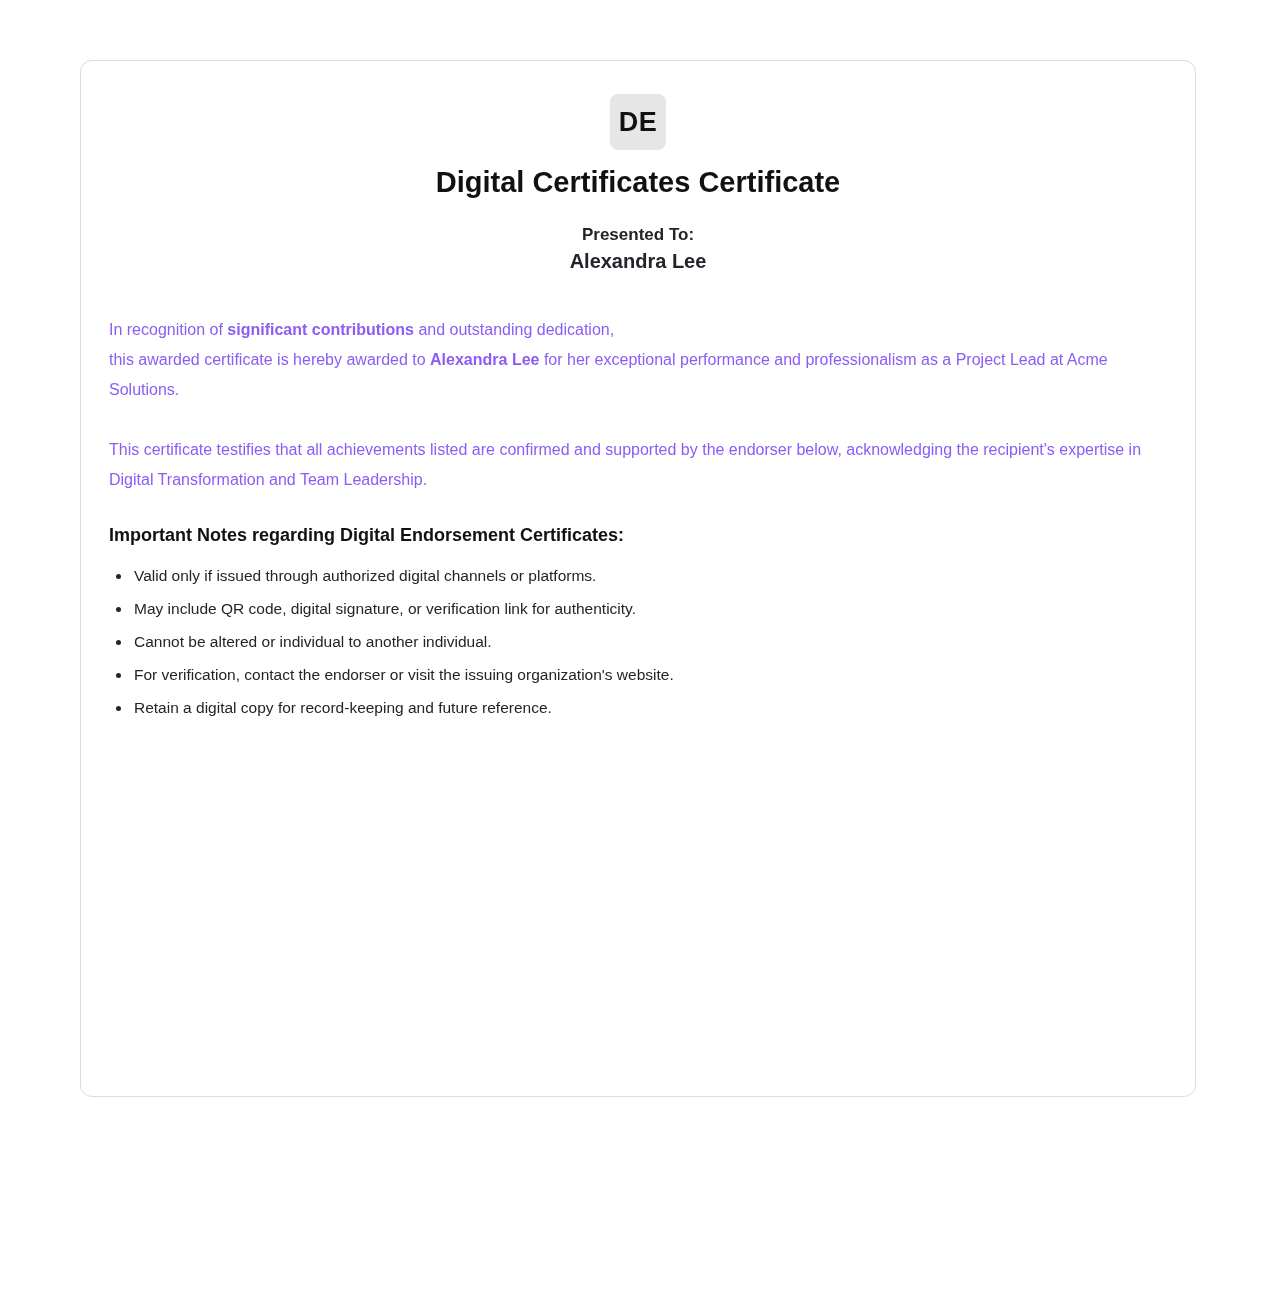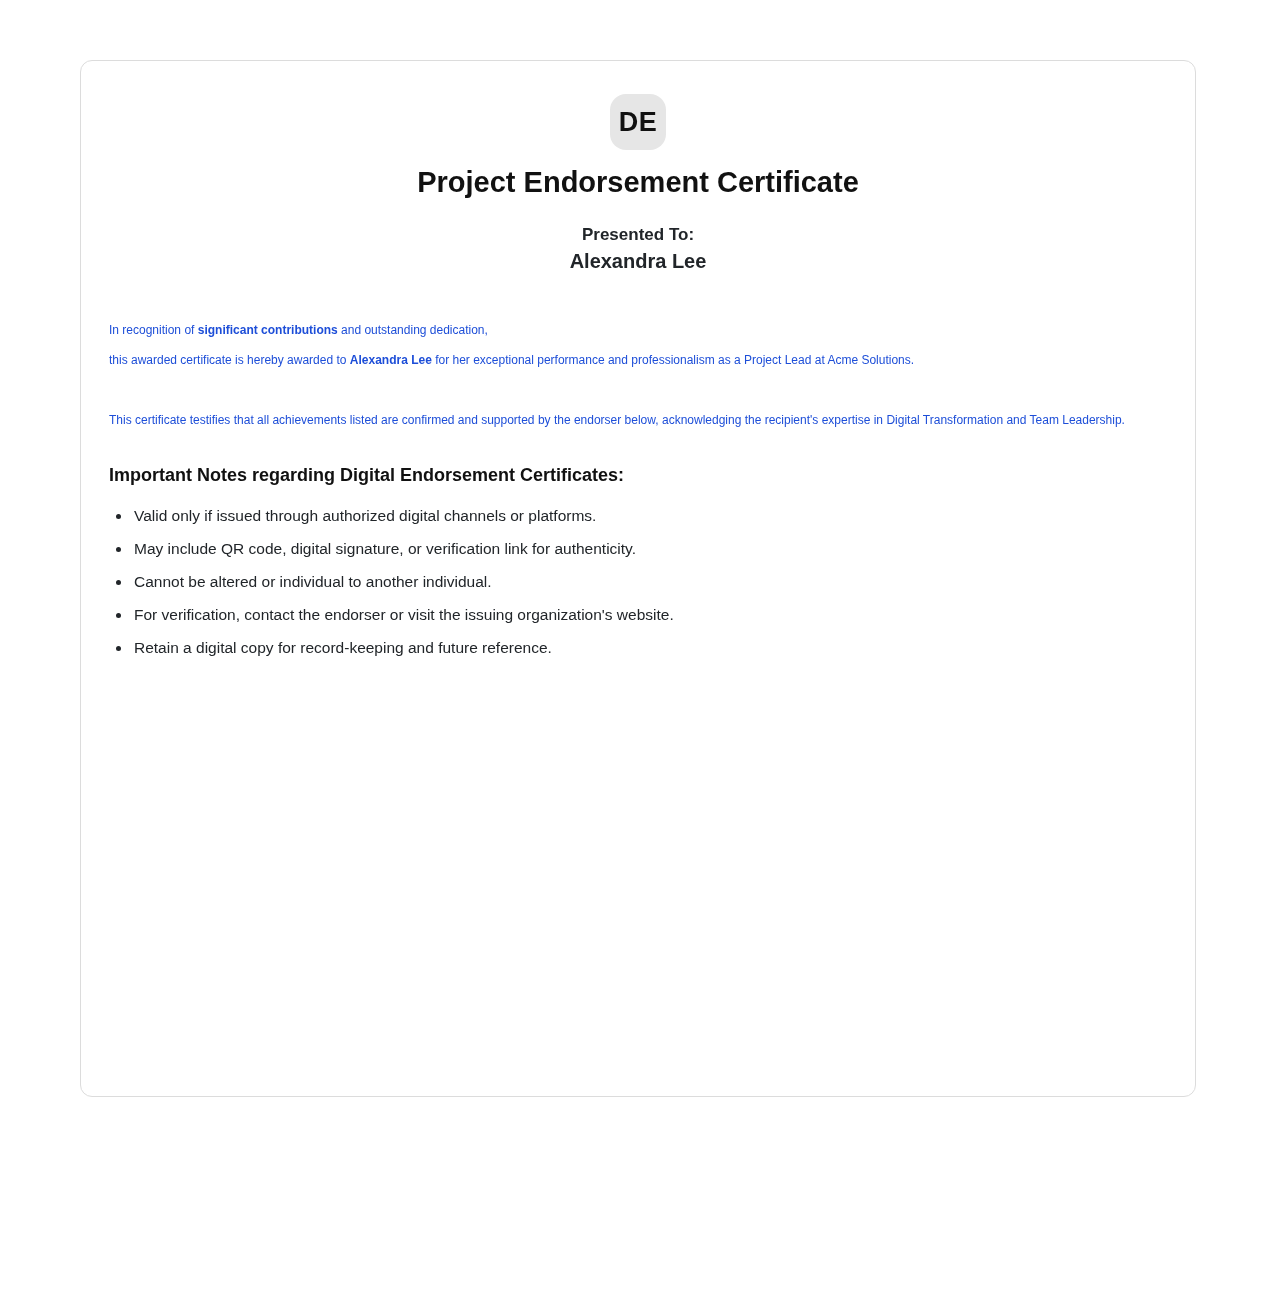--- a/index.html
+++ b/index.html
@@ -20,21 +20,21 @@
       background: #ffffff;
       border: 1px solid #dcdcdc;
       border-radius: 12px;
       padding: 32px 28px;
     }
     .logo-badge {
       width: 56px;
       height: 56px;
       margin: 1px auto 16px auto;
       background: #e6e6e6;
-      border-radius: 16px;
+      border-radius: 8px;
       display: flex;
       align-items: center;
       justify-content: center;
       font-size: 27px;
       font-weight: 700;
       letter-spacing: 0.5px;
       color: #111111;
     }
     .title {
       text-align: center;
@@ -57,23 +57,23 @@
     .presented-label {
       font-size: 17px;
       font-weight: 700;
     }
     .recipient-name {
       font-size: 20px;
       font-weight: 600;
       margin-top: 5px;
     }
     .body-text {
-      font-size: 12px;
+      font-size: 16px;
       line-height: 30px;
-      color: #1d4ed8;
+      color: #8b5cf6;
     }
     .intro { margin-top: 42px; }
     .testify { margin-top: 30px; }
     .scope { margin-top: 30px; }
     .scope-heading { font-weight: 700; }
     .sig-row {
       margin-top: 96px;
       display: flex;
       justify-content: space-between;
       align-items: flex-end;
@@ -109,21 +109,21 @@
   </style>
 </head>
 <body>
 
 <div class="certificate-card">
 
   <div class="logo-badge">
     <span>DE</span>
   </div>
 
-  <h1 class="title">Project Endorsement Certificate</h1>
+  <h1 class="title">Digital Certificates Certificate</h1>
 
 
   <div class="presented">
     <div class="presented-label">Presented To:</div>
     <div class="recipient-name">Alexandra Lee</div>
   </div>
 
   <p class="body-text intro"><span>In recognition of </span><strong>significant contributions</strong><span> and outstanding dedication,</span><br><span>this awarded certificate is hereby awarded to </span><strong>Alexandra Lee</strong><span> for her exceptional performance and professionalism as a Project Lead at Acme Solutions.</span></p>
 
   <p class="body-text testify">This certificate testifies that all achievements listed are confirmed and supported by the endorser below, acknowledging the recipient's expertise in Digital Transformation and Team Leadership.</p>

